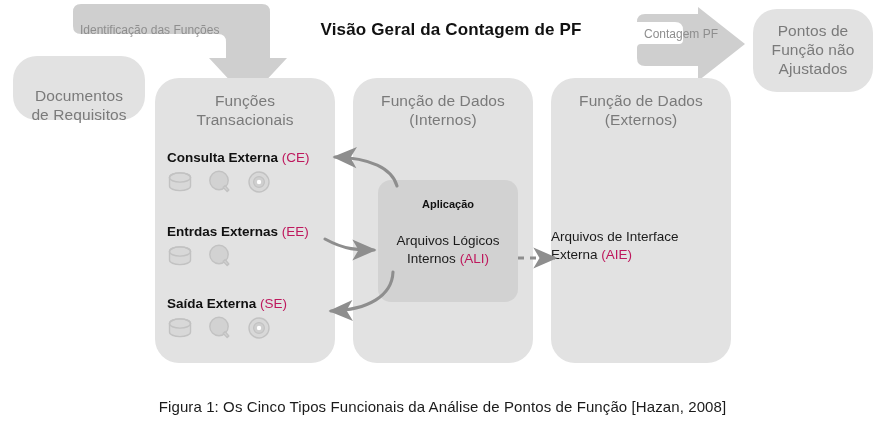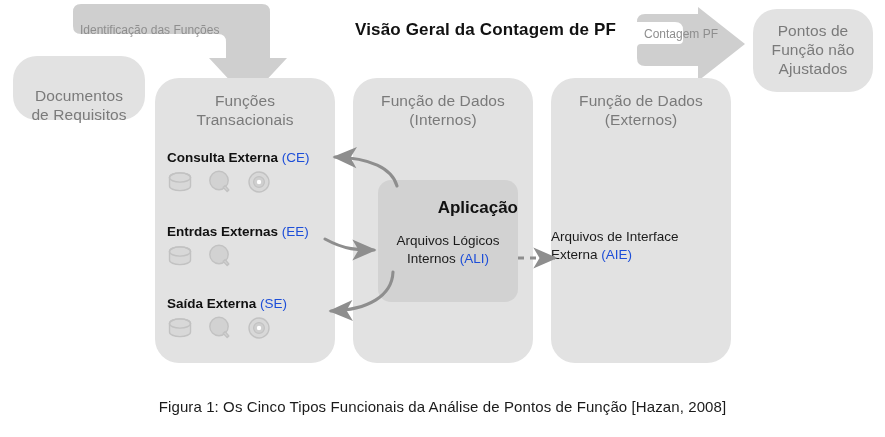--- a/index.html
+++ b/index.html
@@ -36,21 +36,21 @@
     font-size: 15.5px;
     line-height: 19px;
     letter-spacing: .1px;
   }
   
   .diagram-title {
     position: absolute;
     left: 286px;
     top: 20px;
     width: 330px;
-    text-align: right;
+    text-align: center;
     font-size: 17px;
     font-weight: bold;
     color: #111111;
     letter-spacing: .15px;
   }
   
   #doc-box {
     left: 13px;
     top: 56px;
     width: 132px;
@@ -97,35 +97,35 @@
     top: 180px;
     width: 140px;
     height: 122px;
     background: #d2d2d2;
     border-radius: 13px;
   }
   .app-head {
     position: absolute;
     left: 0; top: 18px;
     width: 100%;
-    text-align: right;
-    font-size: 17px;
+    text-align: center;
+    font-size: 11px;
     font-weight: bold;
     color: #111111;
   }
   .app-body {
     position: absolute;
     left: 0; top: 52px;
     width: 100%;
     text-align: center;
     font-size: 13.5px;
     line-height: 18px;
     color: #1b1b1b;
   }
-  .abbr { color: #1d4ed8; font-weight: normal; }
+  .abbr { color: #be185d; font-weight: normal; }
   
   #aie-label {
     position: absolute;
     left: 551px;
     top: 228px;
     width: 180px;
     text-align: left;
     font-size: 13.5px;
     line-height: 18px;
     color: #1b1b1b;

